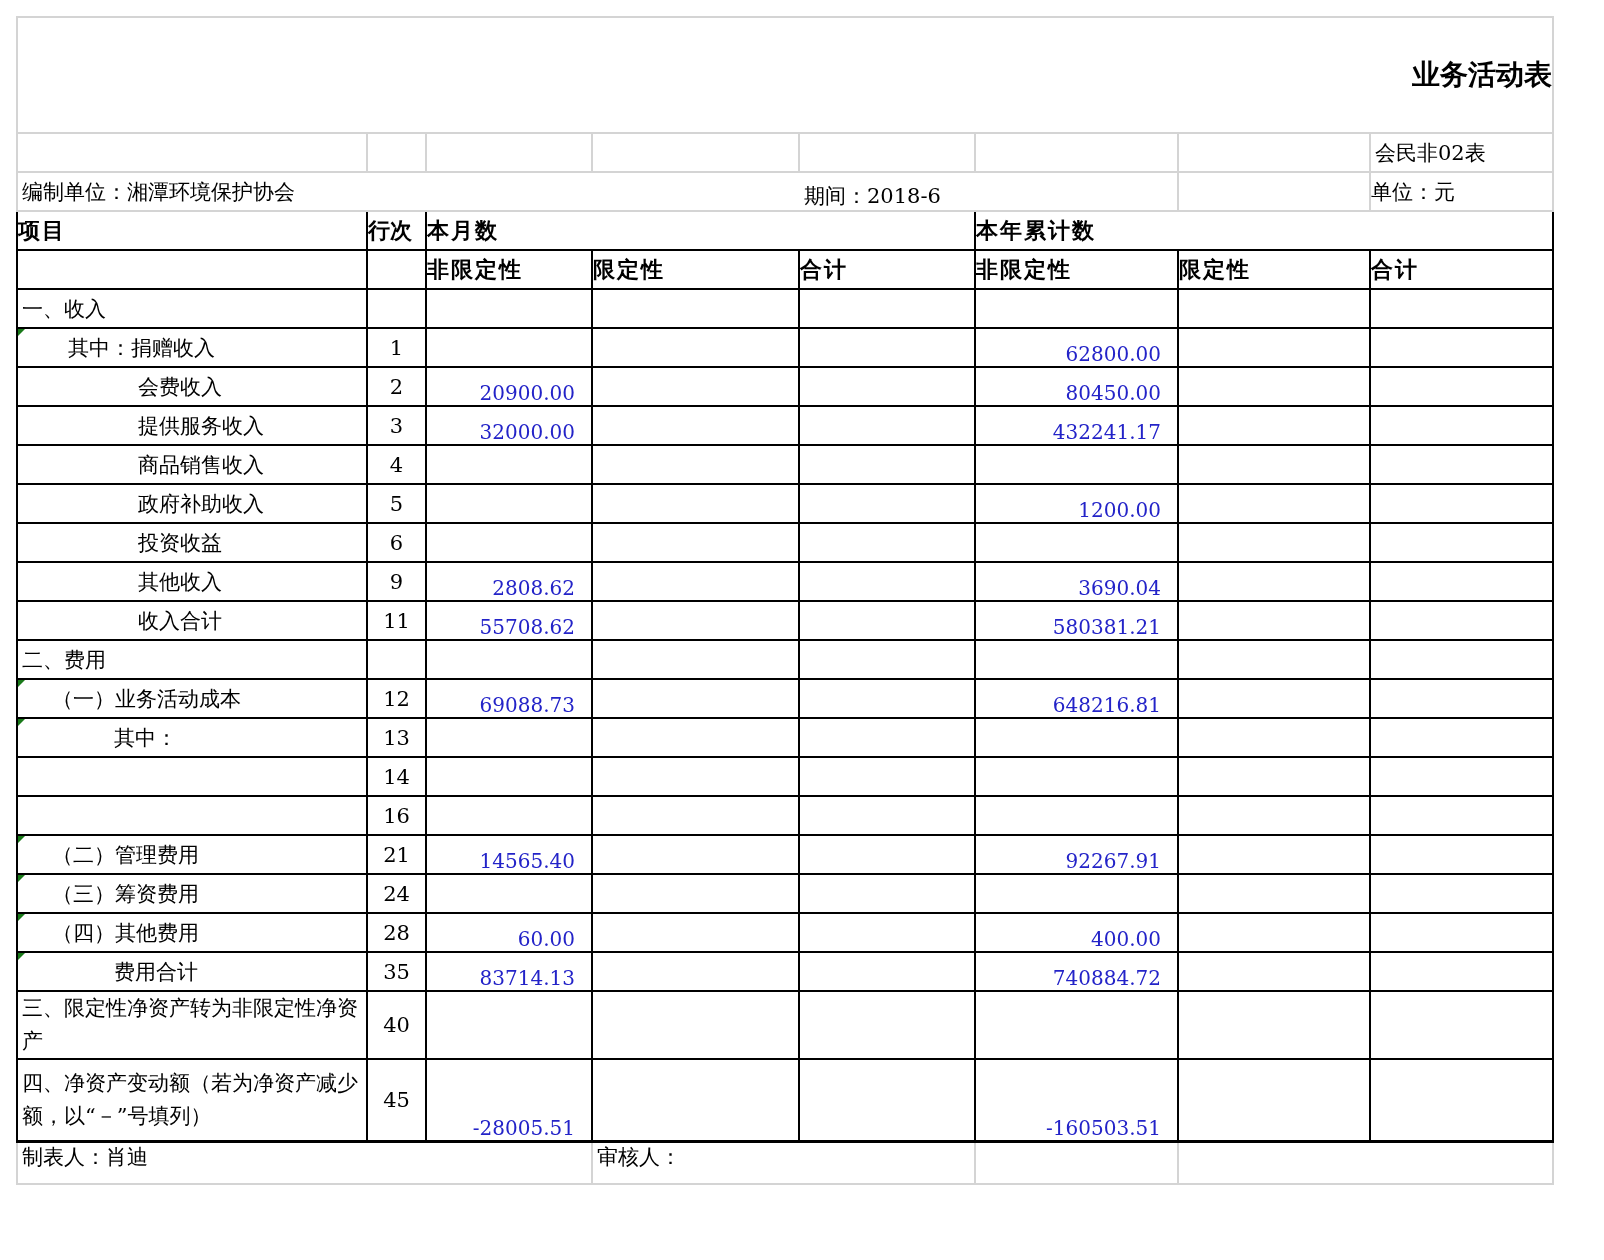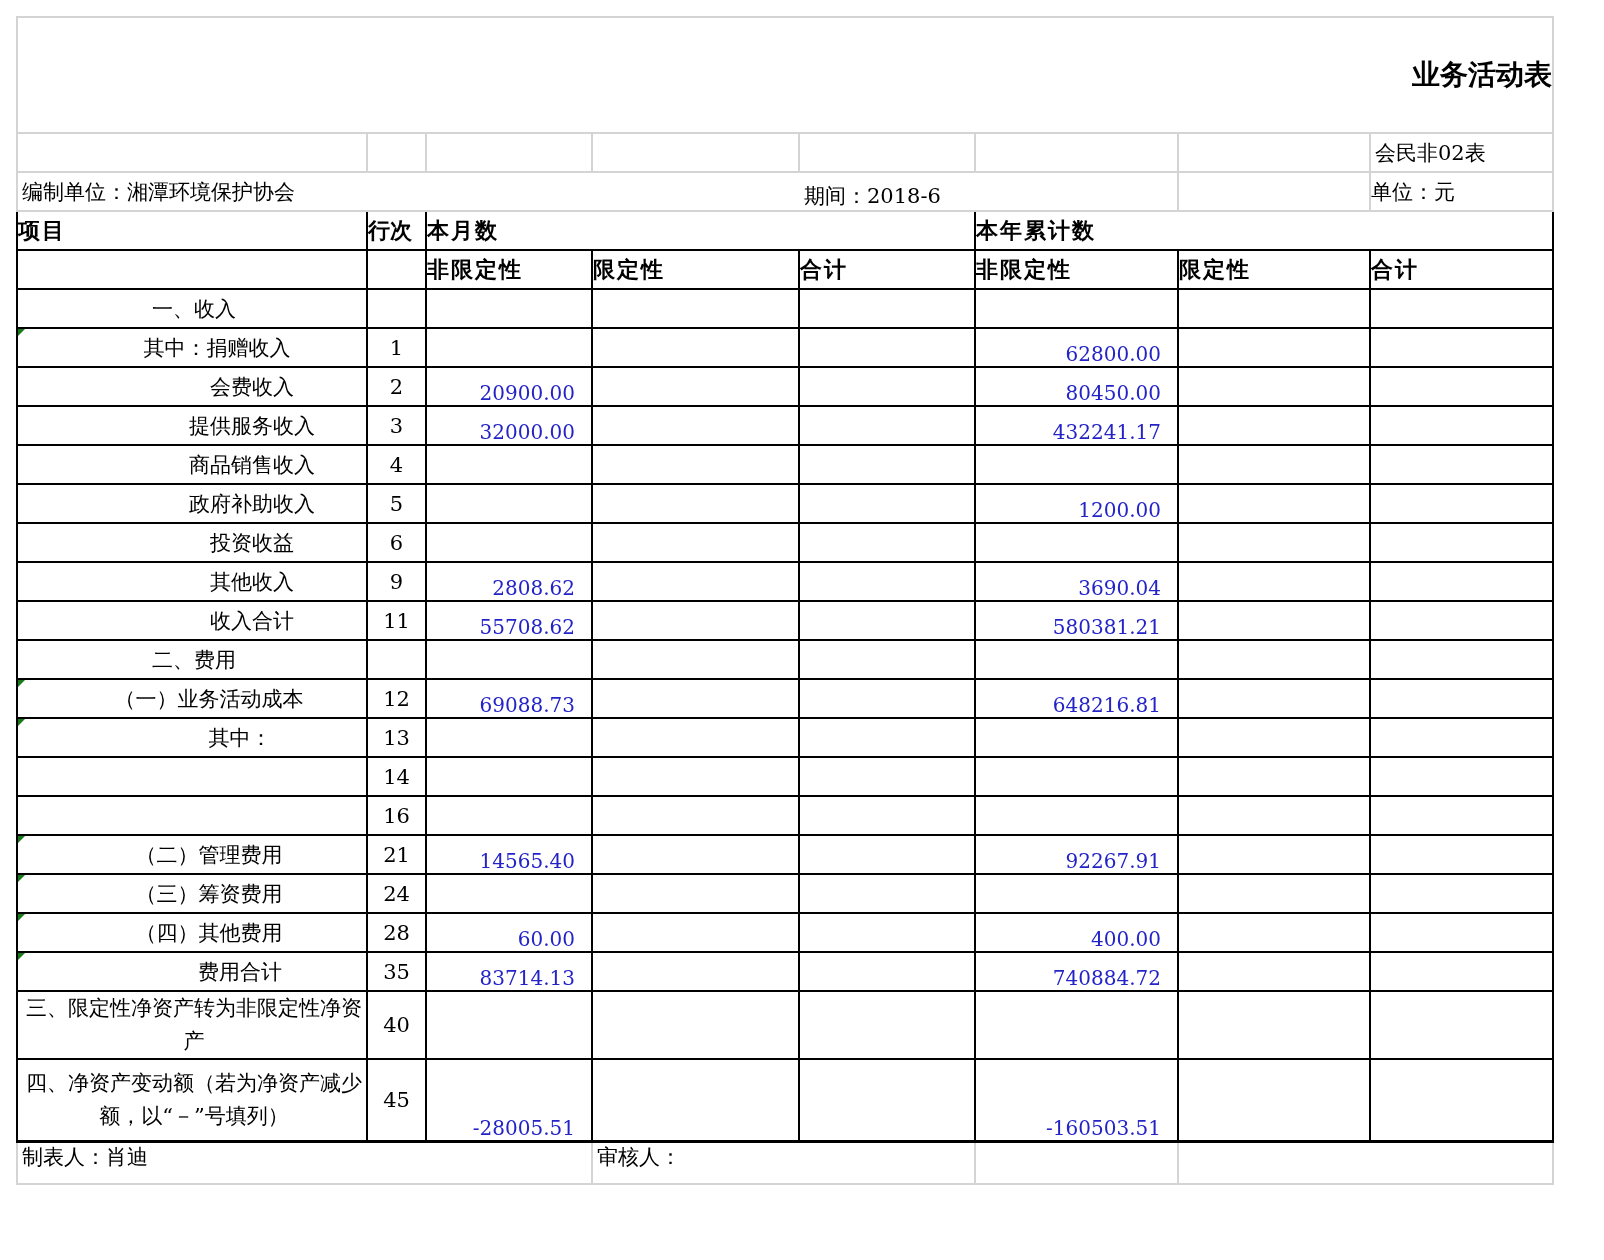--- a/index.html
+++ b/index.html
@@ -8,21 +8,21 @@
   .sheet { position: absolute; left: 16px; top: 16px; }
   table { border-collapse: collapse; table-layout: fixed; }
   td { padding: 0; overflow: hidden; white-space: nowrap; position: relative; font-size: 21px; }
   .light td { border: 2px solid #d4d4d4; }
   .grid td { border: 2px solid #000; }
   .title-cell { height: 114px; text-align: right; font-size: 28px; font-weight: bold; border: 2px solid #d4d4d4; }
   .meta-row td { height: 37px; vertical-align: bottom; }
   .meta-row td.top { vertical-align: middle; }
   .hdr td { height: 37px; font-weight: bold; font-size: 22px; letter-spacing: 2px; }
   .row td { height: 37px; }
-  .row td.label { text-align: center; padding-left: 4px; }
+  .row td.label { text-align: left; padding-left: 4px; }
   .row td.lineno { text-align: center; }
   .row td.num { text-align: right; padding-right: 16px; color: #2323c8; vertical-align: bottom; padding-bottom: 0px; font-size: 20px; }
   .tall2 td { height: 54px; }
   .tall3 td { height: 80px; }
   .wrap { white-space: normal; line-height: 33px; }
   .ind1 { padding-left: 50px !important; }
   .ind2 { padding-left: 96px !important; }
   .ind3 { padding-left: 120px !important; border-radius: 18px; }
   .ind4 { padding-left: 34px !important; margin-top: 20px; }
   .marker::before { content: ""; position: absolute; left: 0; top: 0; width: 0; height: 0;

